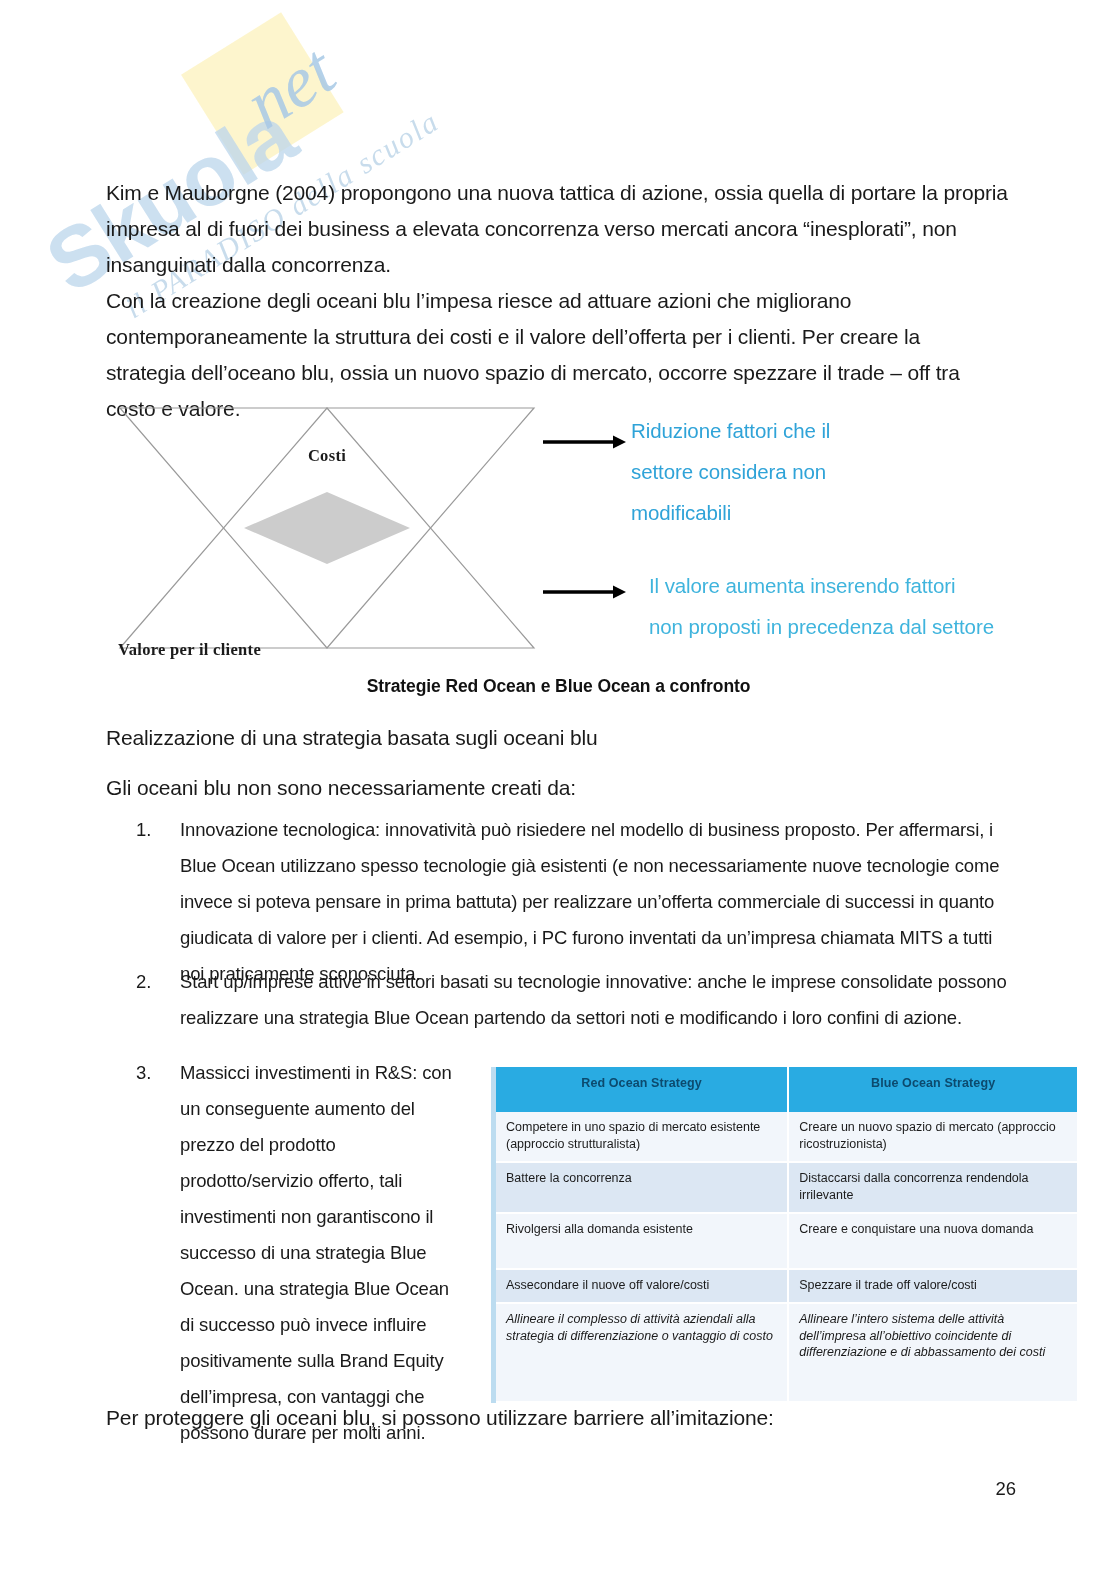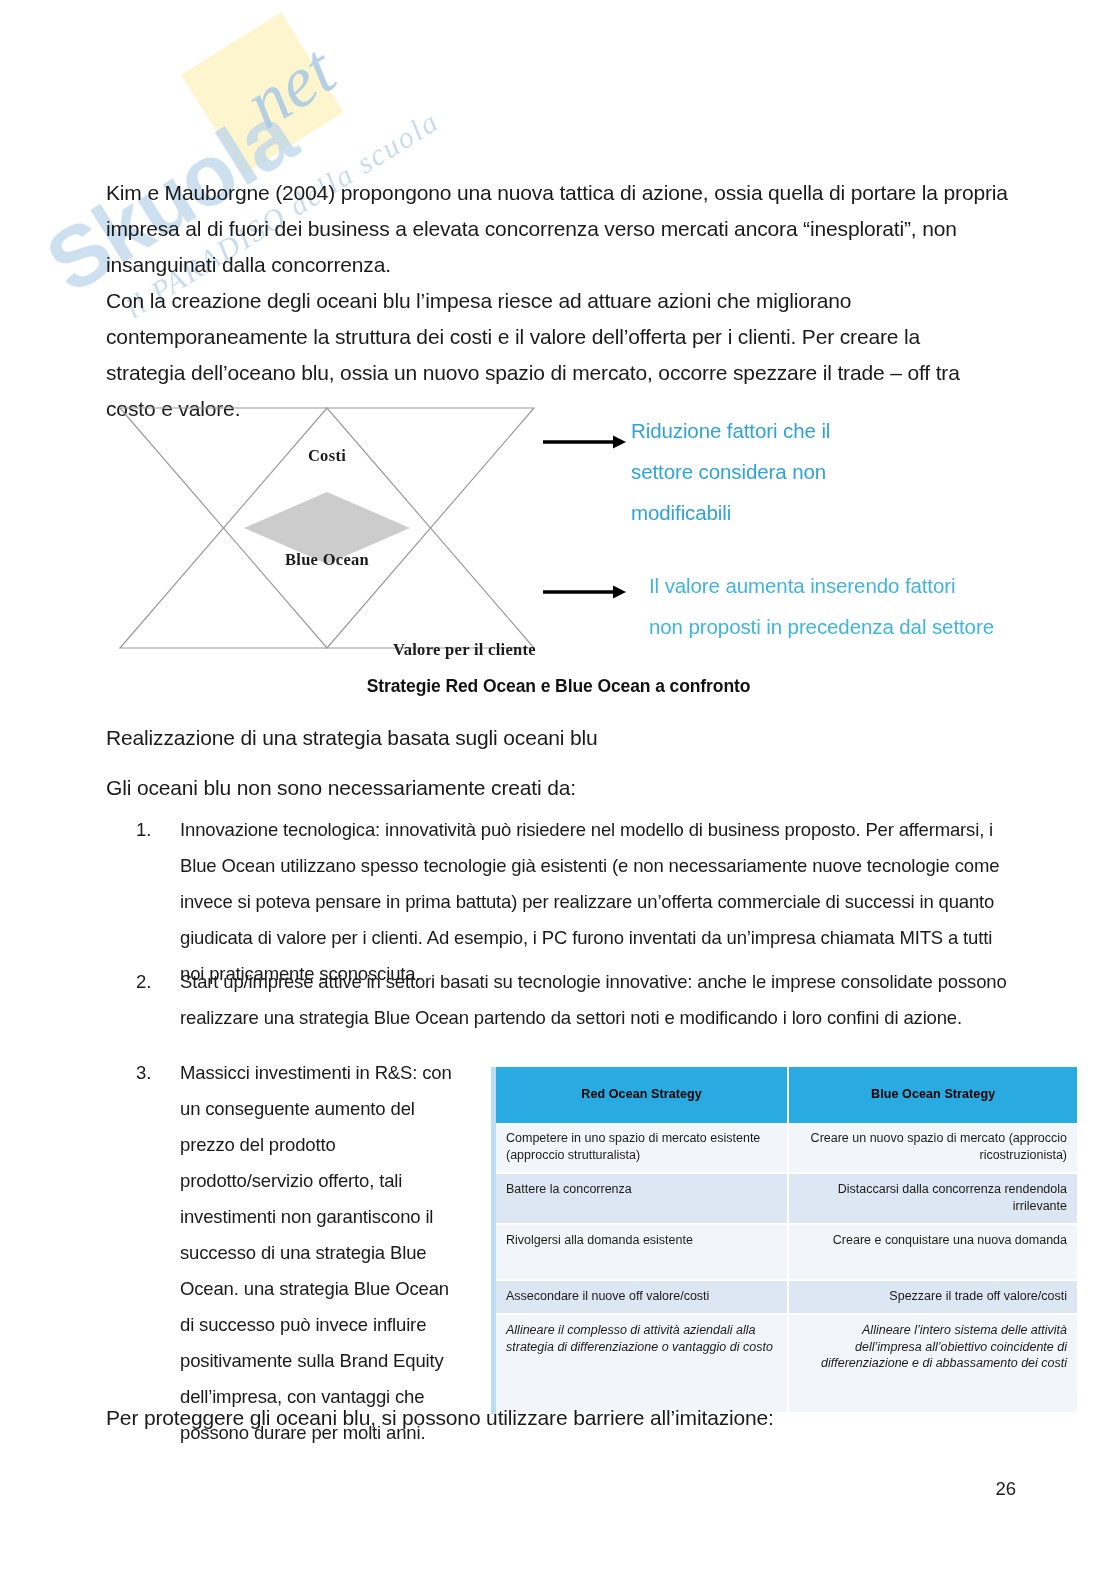--- a/index.html
+++ b/index.html
@@ -132,21 +132,21 @@
     position: absolute;
     font-family: "Liberation Serif", serif;
     font-weight: bold;
     font-size: 16.5px;
     color: #1b1b1b;
     letter-spacing: .3px;
     white-space: nowrap;
     margin-top: 28px;
   }
   #lbl-costi   { left: 0; top: 14px; width: 418px; text-align: center; }
-  #lbl-valore  { left: 0; top: 208px; width: 418px; text-align: right; }
+  #lbl-valore  { left: 0; top: 208px; width: 418px; text-align: left; }
   #lbl-ocean   { left: 0; top: 118px; width: 418px; text-align: center; }
 
   .annot {
     position: absolute;
     font-size: 20.5px;
     line-height: 41px;
     letter-spacing: -0.1px;
   }
   #annot-1 { left: 631px; top: 410px; width: 260px; color: #2fa3d8; }
   #annot-2 { left: 649px; top: 565px; width: 345px; color: #3fb4dd; }
@@ -158,39 +158,39 @@
     position: absolute;
     left: 491px;
     top: 1067px;
     width: 586px;
     border-collapse: collapse;
     border-left: 5px solid #bcdcf0;
     background: #ffffff;
   }
   #cmp-table th {
     background: #29abe2;
-    color: #000000;
+    color: #0c4a6e;
     font-size: 12.5px;
     font-weight: bold;
     text-align: center;
-    padding: 20px 8px 22px 8px;
+    padding: 9px 8px 22px 8px;
     border-right: 2px solid #ffffff;
     letter-spacing: .1px;
   }
   #cmp-table th:last-child { border-right: none; }
   #cmp-table td {
     font-size: 12.5px;
     line-height: 16.5px;
     color: #1b1b1b;
     vertical-align: top;
     padding: 7px 10px 9px 10px;
     border-right: 2px solid #ffffff;
     border-bottom: 2px solid #ffffff;
   }
-  #cmp-table td:last-child { border-right: none; text-align: right; }
+  #cmp-table td:last-child { border-right: none; }
   #cmp-table tr.alt td { background: #dce7f3; }
   #cmp-table tr.plain td { background: #f2f6fb; }
   #cmp-table tr.tall td { padding-bottom: 30px; }
   #cmp-table tr.tall2 td { padding-bottom: 40px; font-style: italic; }
   #cmp-table col.c1 { width: 296px; }
   #cmp-table col.c2 { width: 290px; }
 
   
   #pageno {
     position: absolute;
@@ -223,21 +223,20 @@
     <div id="diagram">
       <svg width="418" height="248" viewBox="0 0 418 248">
 
         <polygon points="2,4 416,4 209,244" fill="none" stroke="#9a9a9a" stroke-width="1.2"></polygon>
 
         <polygon points="2,244 416,244 209,4" fill="none" stroke="#9a9a9a" stroke-width="1.2"></polygon>
 
         <polygon points="209,88 292,124 209,160 126,124" fill="#cccccc" stroke="none"></polygon>
       </svg>
       <div class="dg-label" id="lbl-costi">Costi</div>
-      <div class="dg-label" id="lbl-ocean">Blue Ocean</div>
       <div class="dg-label" id="lbl-valore">Valore per il cliente</div>
     </div>
 
     <div class="arrow" style="left:543px; top:433px;">
       <svg width="84" height="18" viewBox="0 0 84 18">
         <line x1="0" y1="9" x2="72" y2="9" stroke="#000000" stroke-width="3.4"></line>
         <polygon points="70,2.5 83,9 70,15.5" fill="#000000"></polygon>
       </svg>
     </div>
     <div class="arrow" style="left:543px; top:583px;">

